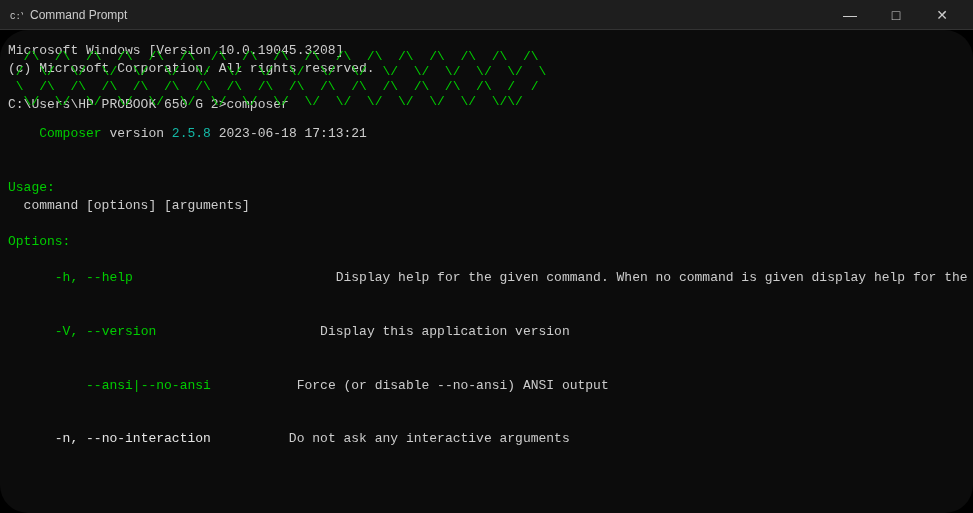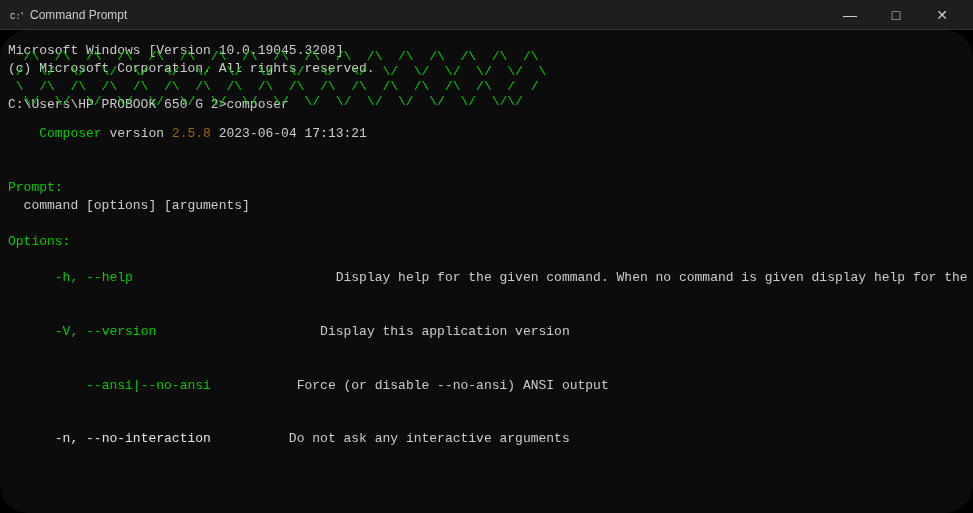--- a/index.html
+++ b/index.html
@@ -103,24 +103,24 @@
   <div class="line gray">C:\Users\HP PROBOOK 650 G 2&gt;composer</div>
 
   <div style="color:#00cc00; font-family: 'Courier New', monospace; font-size:13px; line-height:1.15; margin-top:-64px">
 <pre style="color:#00cc00; font-family:'Courier New',monospace; font-size:13px; margin:0; padding:0">  /\  /\  /\  /\  /\  /\  /\  /\  /\  /\  /\  /\  /\  /\  /\  /\  /\
  /  \/  \/  \/  \/  \/  \/  \/  \/  \/  \/  \/  \/  \/  \/  \/  \/  \
  \  /\  /\  /\  /\  /\  /\  /\  /\  /\  /\  /\  /\  /\  /\  /\  /  /
   \/  \/  \/  \/  \/  \/  \/  \/  \/  \/  \/  \/  \/  \/  \/  \/\/  </pre>
   </div>
 
   <div class="line" style="margin-top:-2px">
-    <span style="color:#00cc00">Composer</span><span style="color:#cccccc"> version </span><span style="color:#a16207">2.5.8</span><span style="color:#cccccc"> 2023-06-04 17:13:21</span>
+    <span style="color:#00cc00">Composer</span><span style="color:#cccccc"> version </span><span style="color:#14b8a6">2.5.8</span><span style="color:#cccccc"> 2023-06-18 17:13:21</span>
   </div>
   <div class="line"> </div>
-  <div class="line" style="color:#00cc00">Prompt:</div>
+  <div class="line" style="color:#00cc00">Usage:</div>
   <div class="line gray">  command [options] [arguments]</div>
   <div class="line"> </div>
   <div class="line" style="color:#00cc00">Options:</div>
   <div class="line">
     <span style="color:#00cc00">  -h, --help</span><span style="color:#cccccc">                          Display help for the given command. When no command is given display help for the list</span>
   </div>
   <div class="line">
     <span style="color:#00cc00">  -V, --version</span><span style="color:#cccccc">                     Display this application version</span>
   </div>
   <div class="line">

